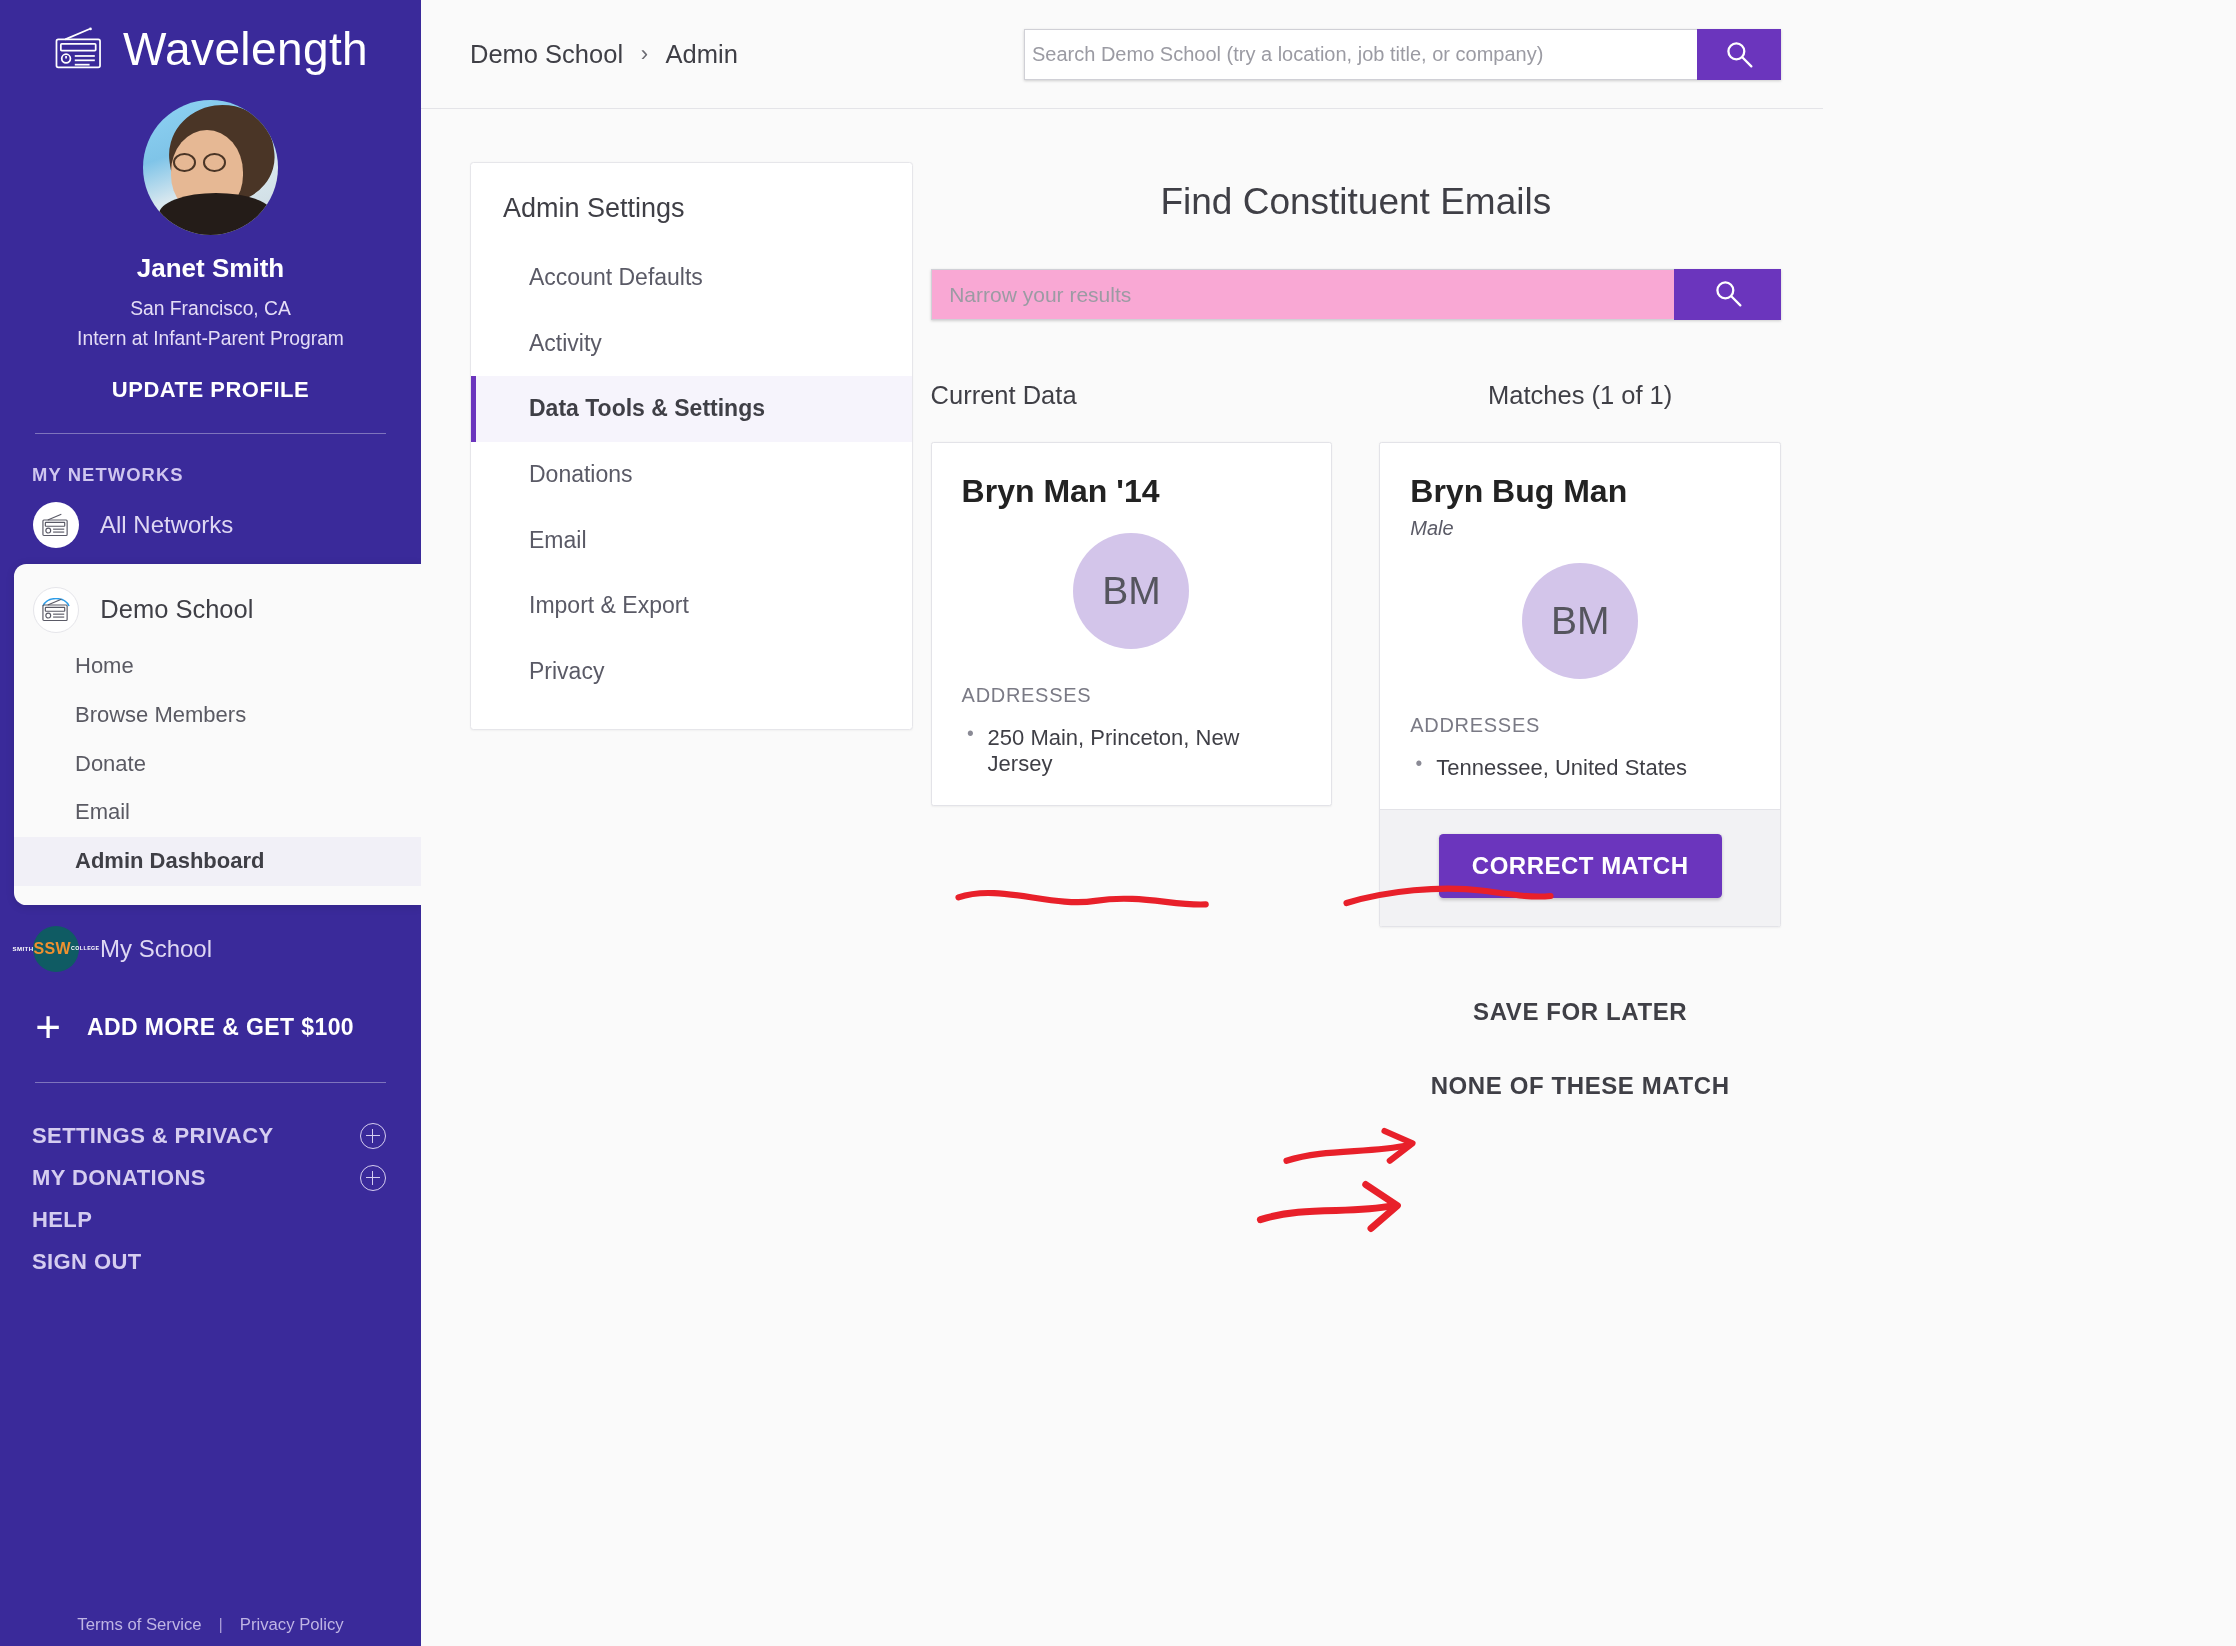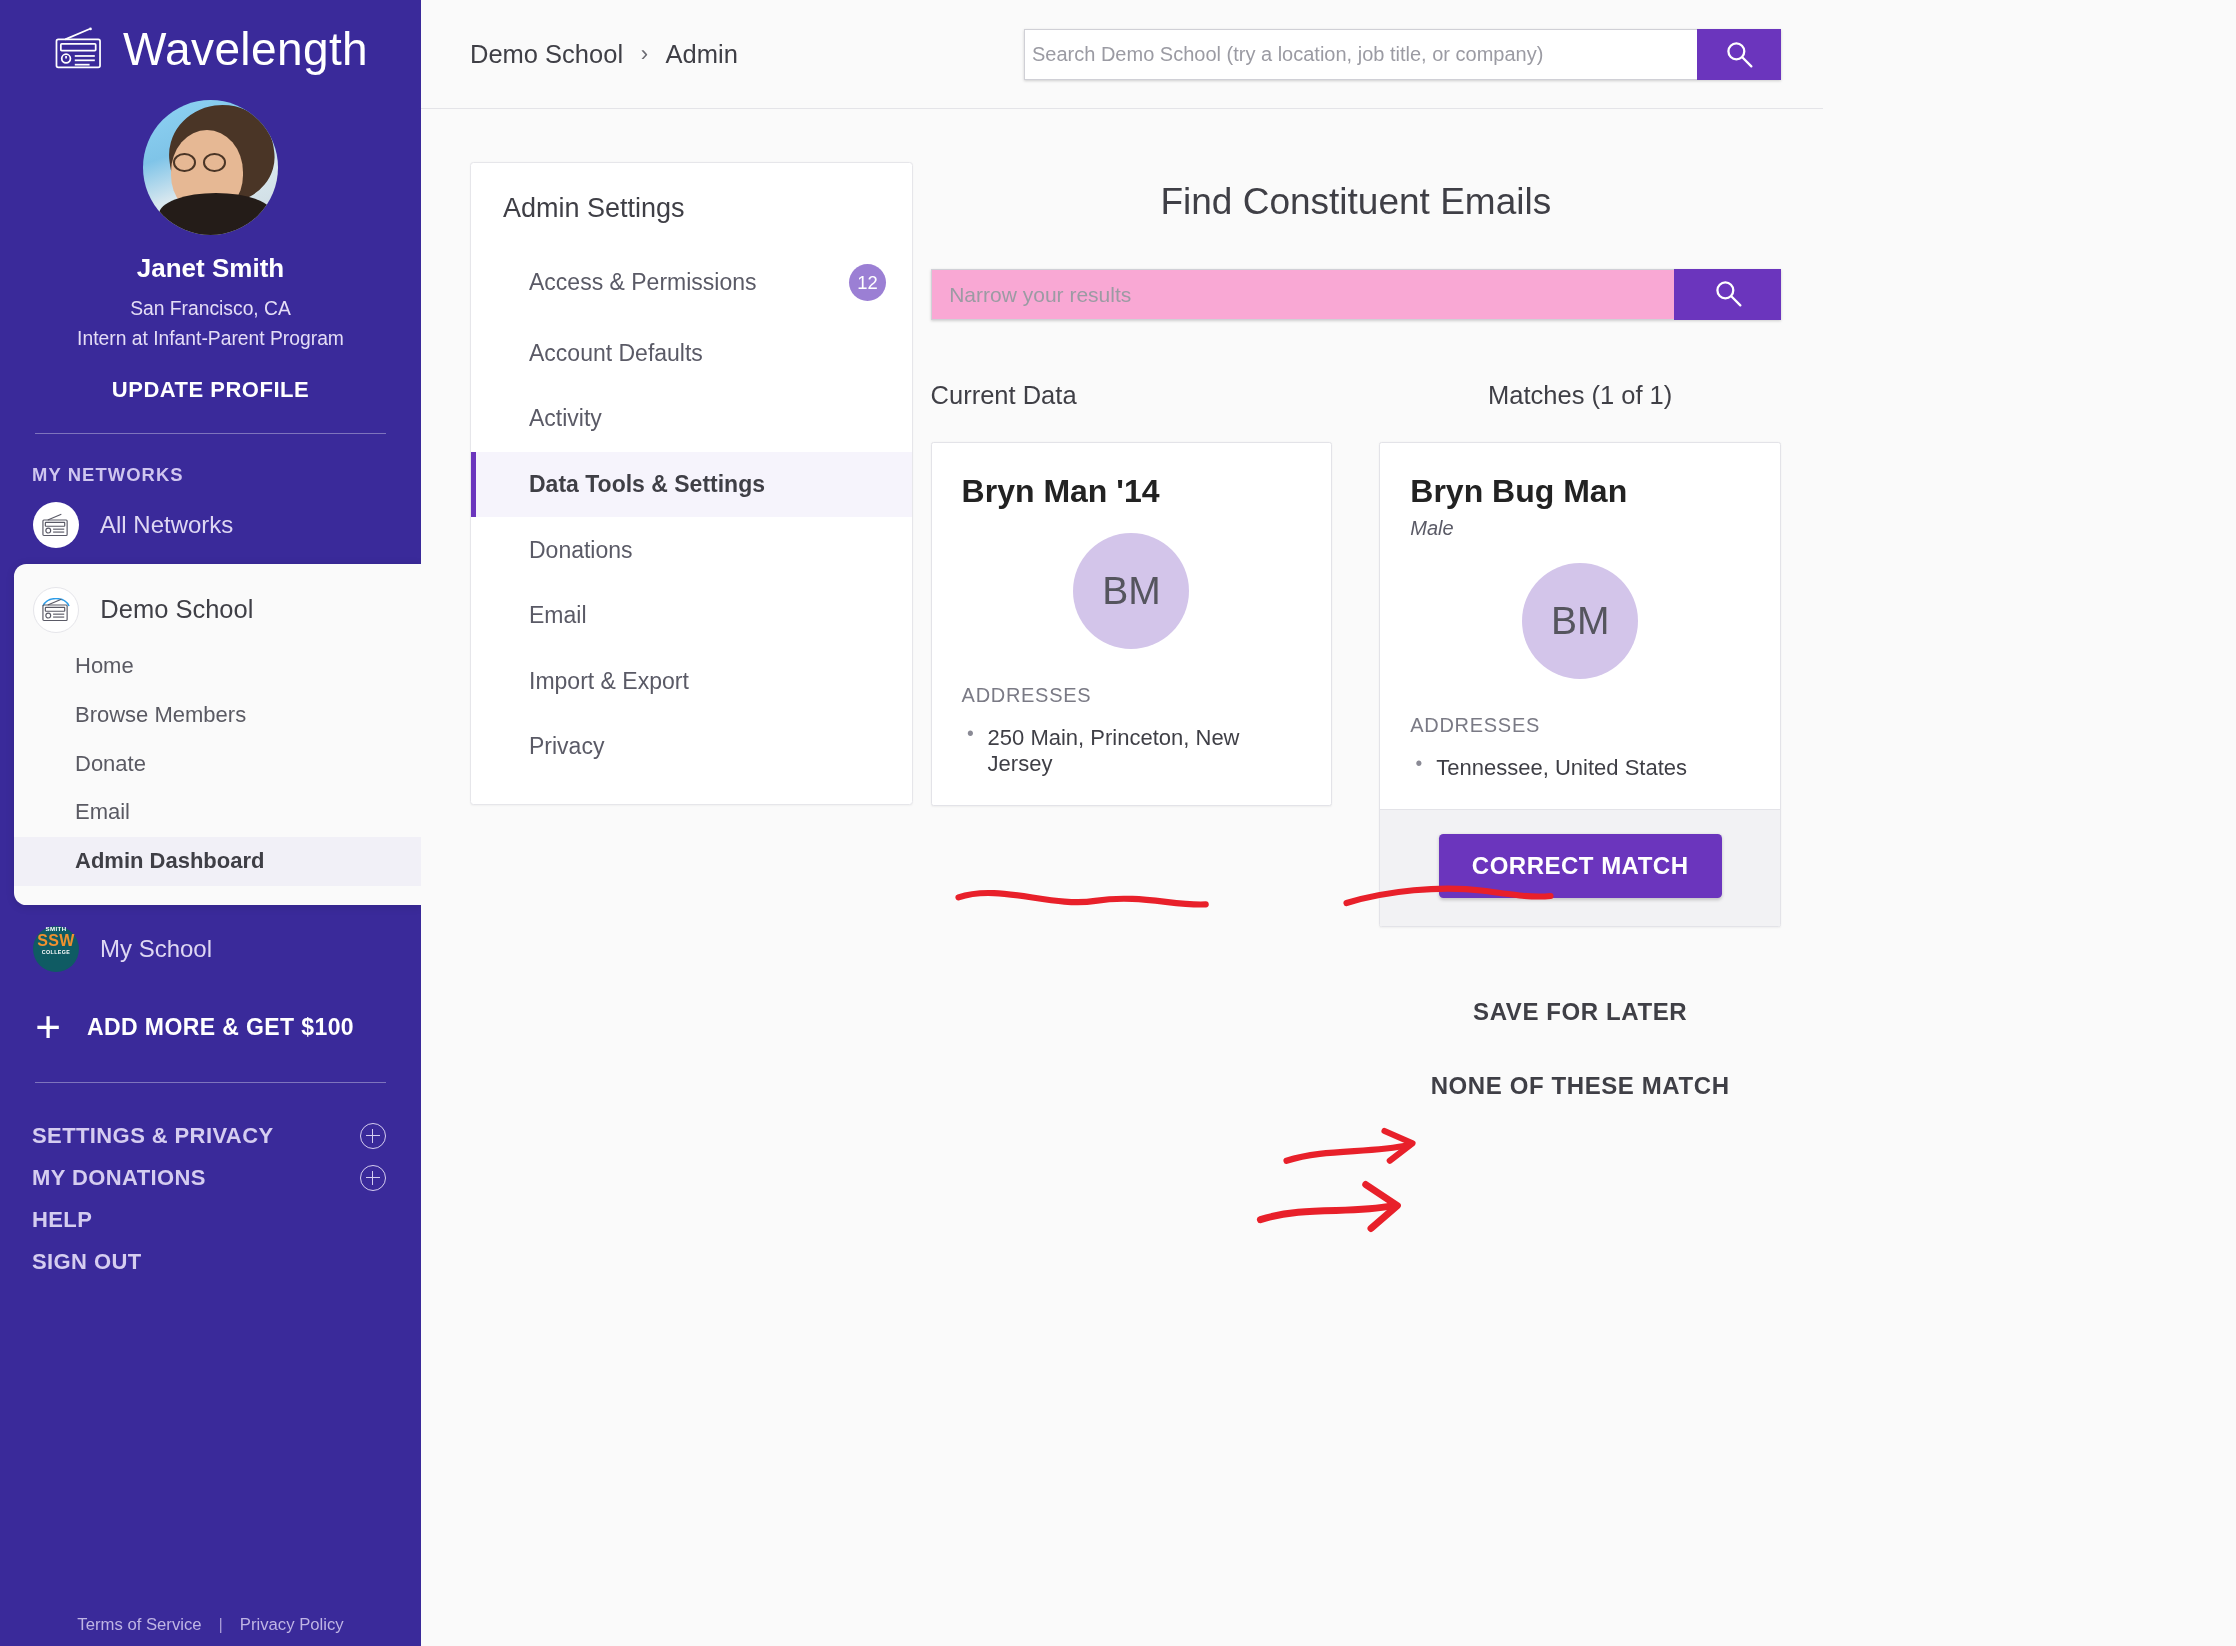--- a/index.html
+++ b/index.html
@@ -89,21 +89,21 @@
   .net-card .net-row { padding: 7px 0 8.8px 19.3px; }
   .net-card .net-label { color: #3f3f46; font-size: 25.5px; }
   .net-card .net-ico { background:#fff; border:0.9px solid #e5e5ea;}
   .sub-item {
     font-size: 22px; color:#5a5a63; padding: 11.4px 0 11.4px 61px; cursor:pointer;
   }
   .sub-item.active { font-weight:700; color:#3f3f46; background:#f1f0f7; }
 
   .ssw-logo {
     width:46px; height:46px; border-radius:50%; background:#0f5b63;
-    display:flex; flex-direction:column; align-items:center; justify-content:flex-start;
+    display:flex; align-items:center; justify-content:center;
     flex:0 0 46px; line-height:1;
   }
   .ssw-logo .t { font-size:6.1px; color:#fff; letter-spacing:0.4px; font-weight:700;}
   .ssw-logo .m { font-size:16px; color:#f0912f; font-weight:700; letter-spacing:0.4px; margin:0.9px 0;}
   .ssw-logo .b { font-size:5.3px; color:#fff; letter-spacing:0.4px; font-weight:700;}
 
   .add-more {
     display:flex; align-items:center; gap:23px; padding: 24.6px 0 0 32px; cursor:pointer;
   }
   .plus { font-size: 44px; line-height:0.7; color:#fff; font-weight:300; width:32px; text-align:center;}
@@ -380,24 +380,20 @@
         </button>
       </div>
     </div>
 
     <div class="content">
 
       <div class="settings-col">
         <div class="settings-card">
           <div class="settings-title">Admin Settings</div>
 
-          <div class="set-item">
-            <span>Access &amp; Permissions</span>
-            <span class="badge">12</span>
-          </div>
           <div class="set-item">
             <span>Account Defaults</span>
           </div>
           <div class="set-item">
             <span>Activity</span>
           </div>
           <div class="set-item active">
             <span>Data Tools &amp; Settings</span>
           </div>
           <div class="set-item">

